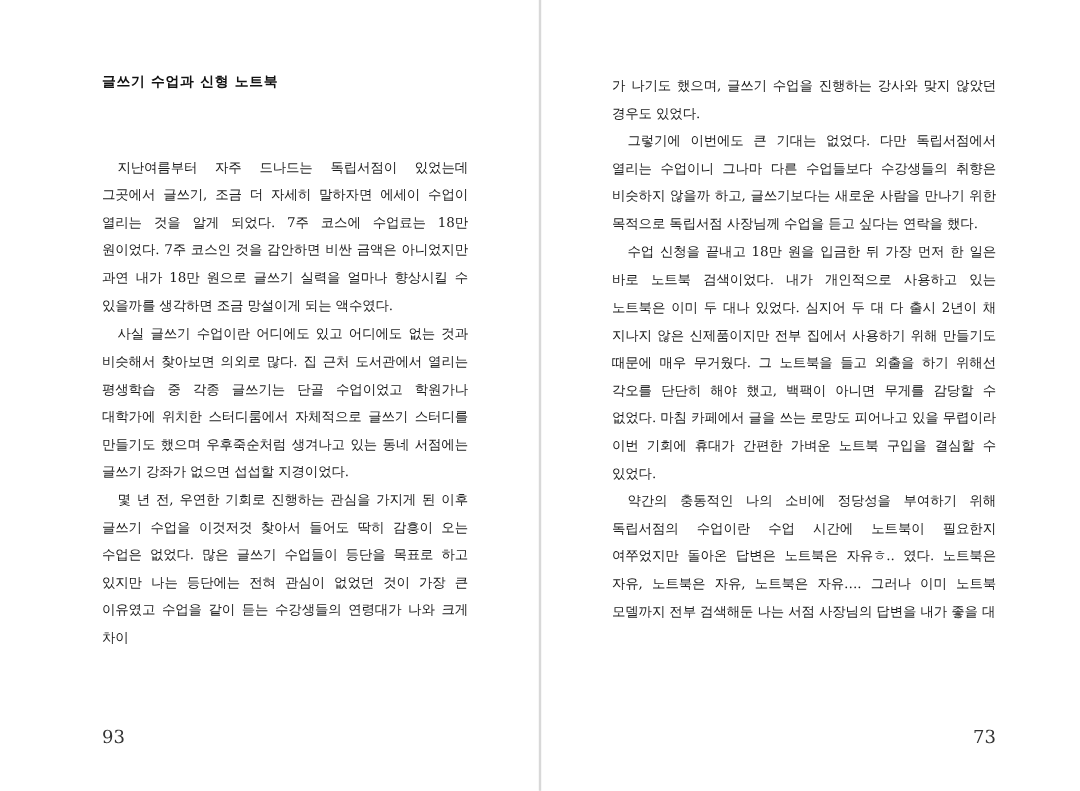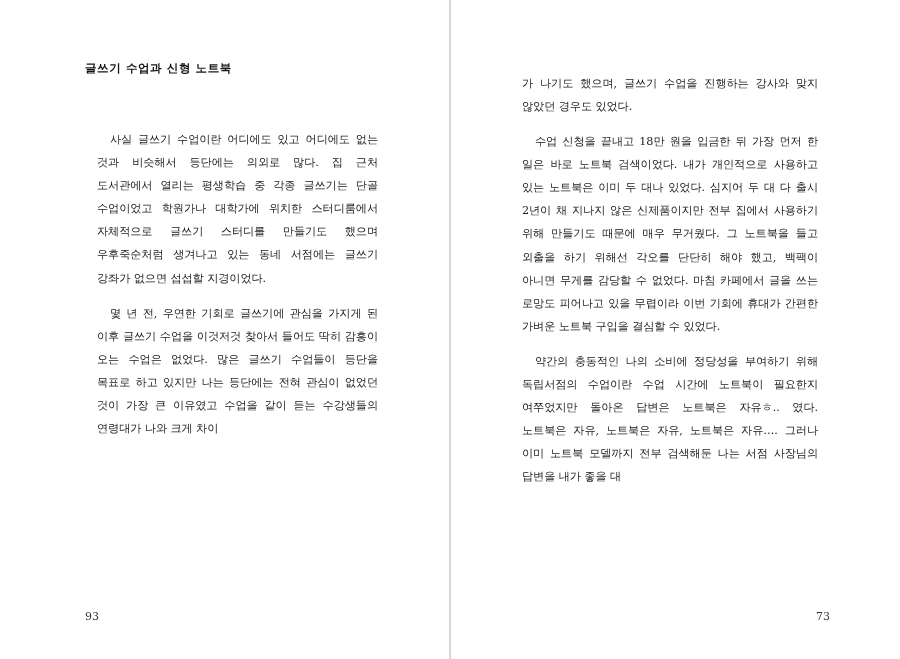--- a/index.html
+++ b/index.html
@@ -42,67 +42,69 @@
   }
   .chapter-title {
     font-size: 11.5px;
     font-weight: bold;
     letter-spacing: 0.6px;
     color: #111111;
     margin: 0 0 52px 0;
     line-height: 1.4;
   }
   .body-text p {
-    margin: 12px;
+    margin: 0;
     font-size: 11.2px;
     line-height: 2.06;
     text-align: justify;
     text-justify: inter-character;
     color: #1b1b1b;
     letter-spacing: -0.1px;
     word-break: keep-all;
   }
   .body-text p.indent {
     text-indent: 1.15em;
   }
   .page-right .body-text {
     margin-top: 0;
   }
   .folio {
     position: absolute;
     bottom: 36px;
-    font-size: 11px;
+    font-size: 15px;
     color: #333333;
     font-family: "DejaVu Serif", serif;
   }
   .folio-left {
     left: 85px;
   }
   .folio-right {
     right: 70px;
   }
 </style>
 </head>
 <body>
 
 <div class="spread">
 
   <div class="page page-left">
     <h1 class="chapter-title">글쓰기 수업과 신형 노트북</h1>
     <div class="body-text">
-      <p class="indent">사실 글쓰기 수업이란 어디에도 있고 어디에도 없는 것과 비슷해서 등단에는 의외로 많다. 집 근처 도서관에서 열리는 평생학습 중 각종 글쓰기는 단골 수업이었고 학원가나 대학가에 위치한 스터디룸에서 자체적으로 글쓰기 스터디를 만들기도 했으며 우후죽순처럼 생겨나고 있는 동네 서점에는 글쓰기 강좌가 없으면 섭섭할 지경이었다.</p>
-      <p class="indent">몇 년 전, 우연한 기회로 글쓰기에 관심을 가지게 된 이후 글쓰기 수업을 이것저것 찾아서 들어도 딱히 감흥이 오는 수업은 없었다. 많은 글쓰기 수업들이 등단을 목표로 하고 있지만 나는 등단에는 전혀 관심이 없었던 것이 가장 큰 이유였고 수업을 같이 듣는 수강생들의 연령대가 나와 크게 차이</p>
+      <p class="indent">지난여름부터 자주 드나드는 독립서점이 있었는데 그곳에서 글쓰기, 조금 더 자세히 말하자면 에세이 수업이 열리는 것을 알게 되었다. 7주 코스에 수업료는 18만 원이었다. 7주 코스인 것을 감안하면 비싼 금액은 아니었지만 과연 내가 18만 원으로 글쓰기 실력을 얼마나 향상시킬 수 있을까를 생각하면 조금 망설이게 되는 액수였다.</p>
+      <p class="indent">사실 글쓰기 수업이란 어디에도 있고 어디에도 없는 것과 비슷해서 찾아보면 의외로 많다. 집 근처 도서관에서 열리는 평생학습 중 각종 글쓰기는 단골 수업이었고 학원가나 대학가에 위치한 스터디룸에서 자체적으로 글쓰기 스터디를 만들기도 했으며 우후죽순처럼 생겨나고 있는 동네 서점에는 글쓰기 강좌가 없으면 섭섭할 지경이었다.</p>
+      <p class="indent">몇 년 전, 우연한 기회로 진행하는 관심을 가지게 된 이후 글쓰기 수업을 이것저것 찾아서 들어도 딱히 감흥이 오는 수업은 없었다. 많은 글쓰기 수업들이 등단을 목표로 하고 있지만 나는 등단에는 전혀 관심이 없었던 것이 가장 큰 이유였고 수업을 같이 듣는 수강생들의 연령대가 나와 크게 차이</p>
     </div>
     <div class="folio folio-left">93</div>
   </div>
 
   <div class="gutter"></div>
 
   <div class="page page-right">
     <div class="body-text">
       <p>가 나기도 했으며, 글쓰기 수업을 진행하는 강사와 맞지 않았던 경우도 있었다.</p>
+      <p class="indent">그렇기에 이번에도 큰 기대는 없었다. 다만 독립서점에서 열리는 수업이니 그나마 다른 수업들보다 수강생들의 취향은 비슷하지 않을까 하고, 글쓰기보다는 새로운 사람을 만나기 위한 목적으로 독립서점 사장님께 수업을 듣고 싶다는 연락을 했다.</p>
       <p class="indent">수업 신청을 끝내고 18만 원을 입금한 뒤 가장 먼저 한 일은 바로 노트북 검색이었다. 내가 개인적으로 사용하고 있는 노트북은 이미 두 대나 있었다. 심지어 두 대 다 출시 2년이 채 지나지 않은 신제품이지만 전부 집에서 사용하기 위해 만들기도 때문에 매우 무거웠다. 그 노트북을 들고 외출을 하기 위해선 각오를 단단히 해야 했고, 백팩이 아니면 무게를 감당할 수 없었다. 마침 카페에서 글을 쓰는 로망도 피어나고 있을 무렵이라 이번 기회에 휴대가 간편한 가벼운 노트북 구입을 결심할 수 있었다.</p>
       <p class="indent">약간의 충동적인 나의 소비에 정당성을 부여하기 위해 독립서점의 수업이란 수업 시간에 노트북이 필요한지 여쭈었지만 돌아온 답변은 노트북은 자유ㅎ.. 였다. 노트북은 자유, 노트북은 자유, 노트북은 자유…. 그러나 이미 노트북 모델까지 전부 검색해둔 나는 서점 사장님의 답변을 내가 좋을 대</p>
     </div>
     <div class="folio folio-right">73</div>
   </div>
 
 </div>
 
 </body></html>

